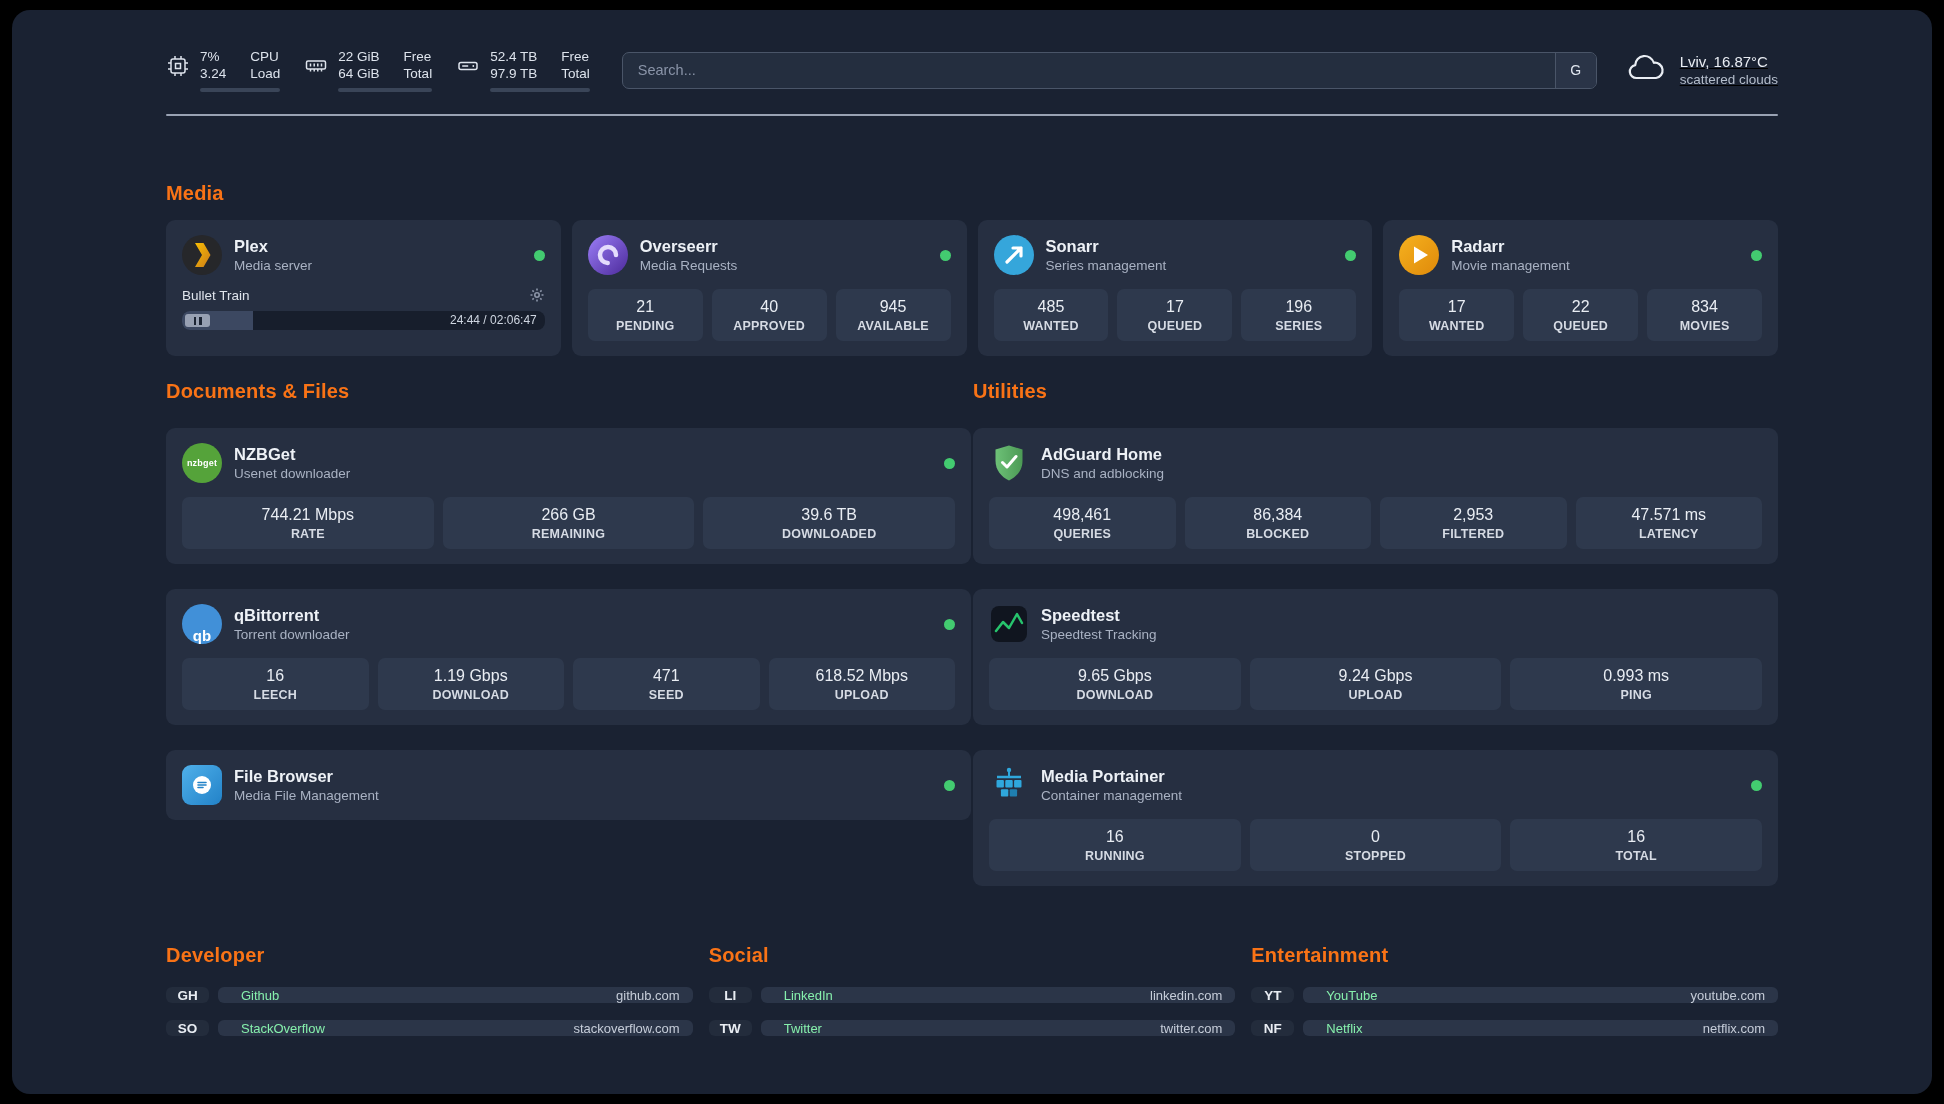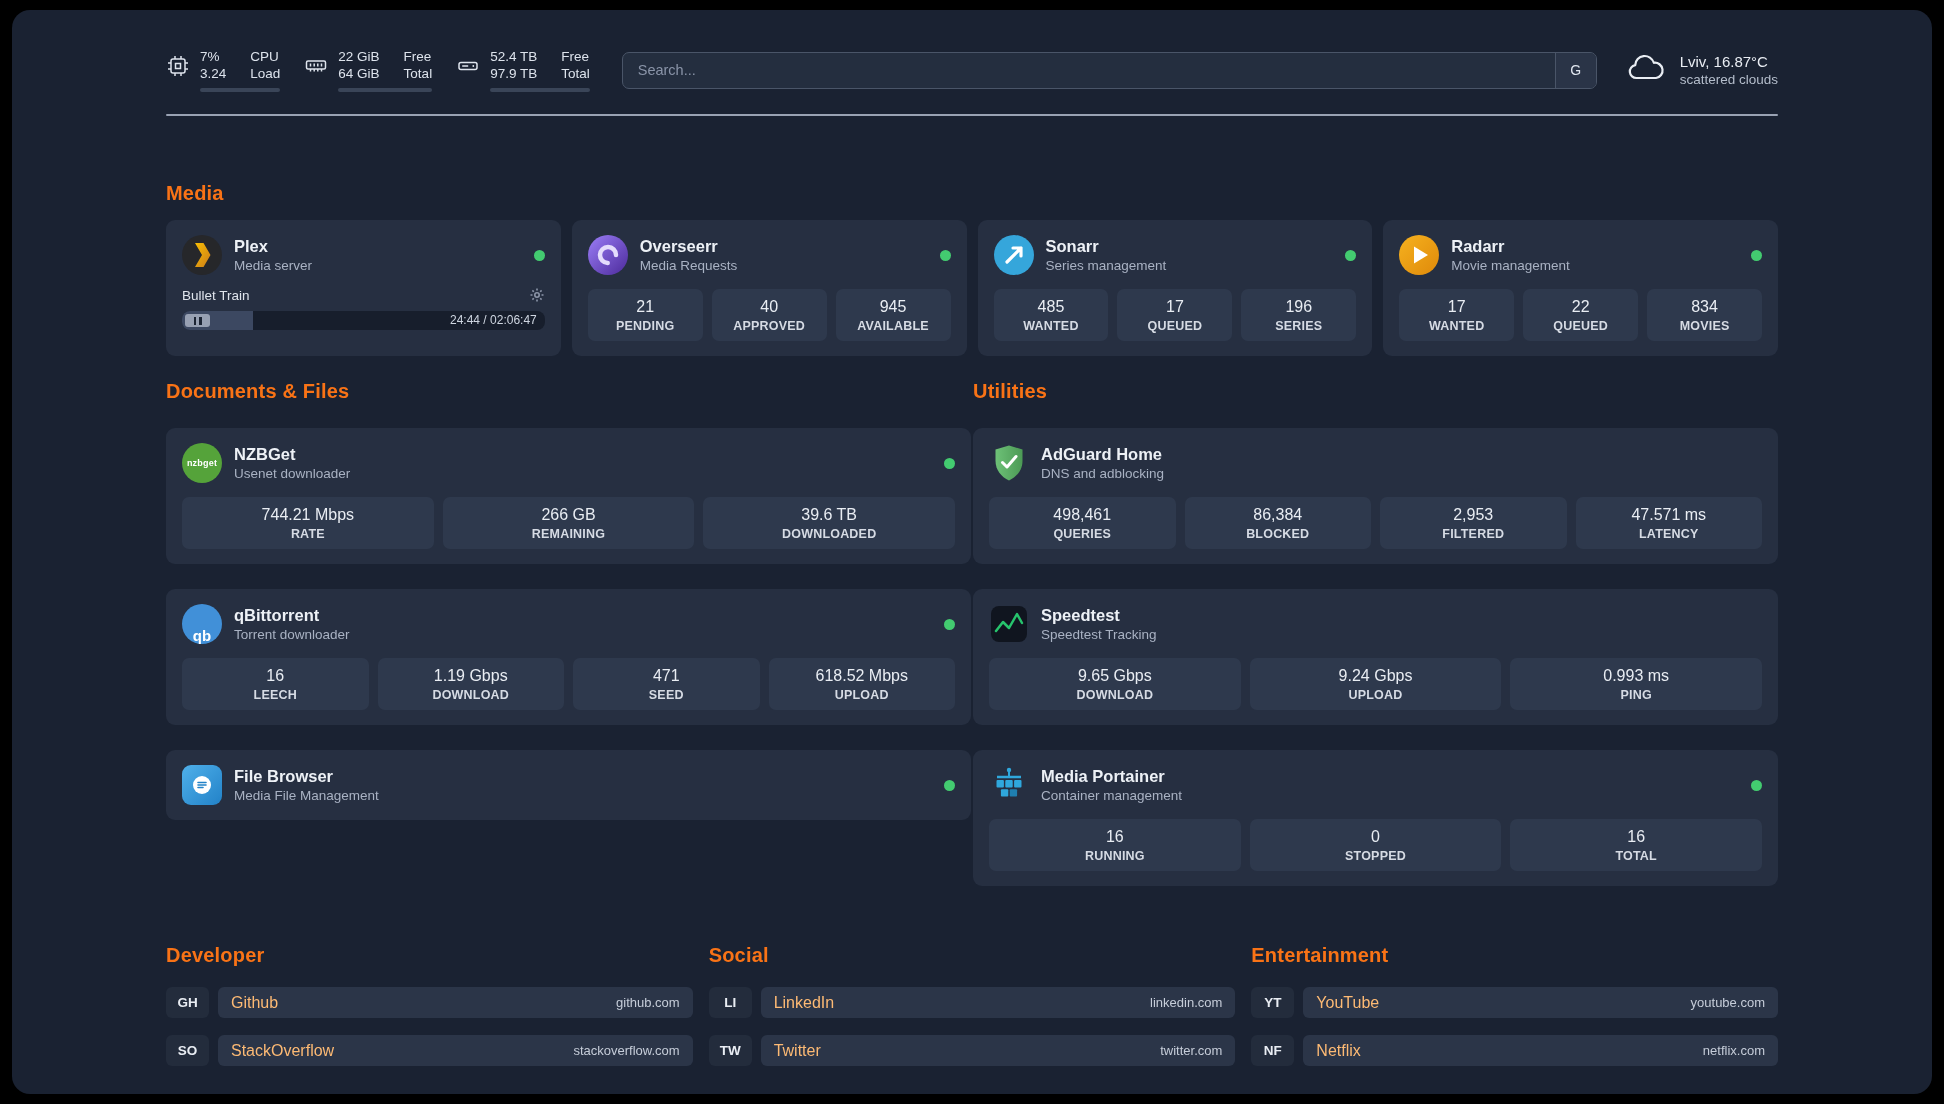--- a/index.html
+++ b/index.html
@@ -39,21 +39,21 @@
     font-family:"Liberation Sans", sans-serif;
   }
   .search input::placeholder { color:#8a94a8; }
   .search-btn {
     width:41px; border-left:1px solid #4a5568; background:#2a3447;
     display:flex; align-items:center; justify-content:center;
     color:#dfe5ee; font-size:14px; cursor:pointer;
   }
 
   .weather { display:flex; align-items:center; gap:13px; }
-  .weather-text { display:flex; flex-direction:column; gap:2px; }
+  .weather-text { display:flex; flex-direction:column; gap:2px;text-decoration:underline; }
   .weather-loc { font-size:15px; color:#e9edf3; }
   .weather-cond { font-size:13.5px; color:#b4bdcb; }
 
   .divider { margin-top:22px; height:2px; background:#99a2b3; border-radius:1px; }
 
   
   .section-title { font-size:20px; font-weight:600; color:#f97316; letter-spacing:.2px; }
   .media-title { margin-top:66px; }
   .media-grid { display:grid; grid-template-columns:repeat(4,1fr); gap:11px; margin-top:15px; }
 
@@ -88,31 +88,31 @@
   .pause-btn i { width:2.5px; height:8px; background:#1c2433; display:block; }
   .player-time { position:absolute; right:8px; top:0; line-height:19px; font-size:12px; color:#cfd6e1; }
 
   
   .columns { display:flex; gap:2px; margin-top:24px; }
   .column { flex:1; display:flex; flex-direction:column; gap:25px; }
 
   
   .bm-grid { display:grid; grid-template-columns:repeat(3,1fr); column-gap:16px; margin-top:58px; }
   .bm-rows { display:flex; flex-direction:column; gap:17px; margin-top:20px; }
-  .bm-row { display:flex; gap:9px; height:31px; cursor:pointer; }
+  .bm-row { display:flex; gap:9px; height:16px; cursor:pointer; }
   .bm-abbr {
     width:43px; background:#232c3c; border-radius:6px; flex:none;
     color:#e9edf3; font-size:13.5px; font-weight:700;
     display:flex; align-items:center; justify-content:center;
   }
   .bm-bar {
     flex:1; background:#2b3548; border-radius:6px;
     display:flex; align-items:center; justify-content:space-between; padding:0 13px;
   }
-  .bm-name { font-size:16px; color:#fdba74; }
+  .bm-name { font-size:13px; color:#86efac;margin-left:10px; }
   .bm-url { font-size:13px; color:#c6cdd9; }
 
   
   .nzb-icon { background:#55a33a; color:#fff; font-size:9px; font-weight:700; letter-spacing:.2px; }
   .qb-icon  { background:#4190d8; color:#fff; font-size:15px; font-weight:700;align-items:flex-end; }
   .fb-icon  { background:linear-gradient(135deg,#4fb0ea,#2282c8); border-radius:9px; }
   .st-icon, .pt-icon { border-radius:8px; background:transparent; }
 </style>
 </head>
 <body>

